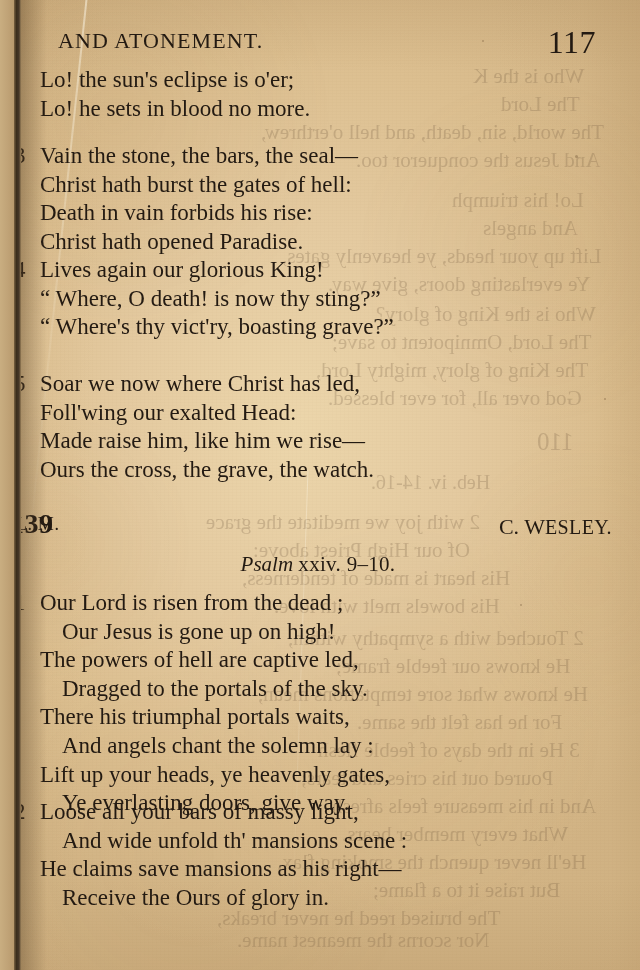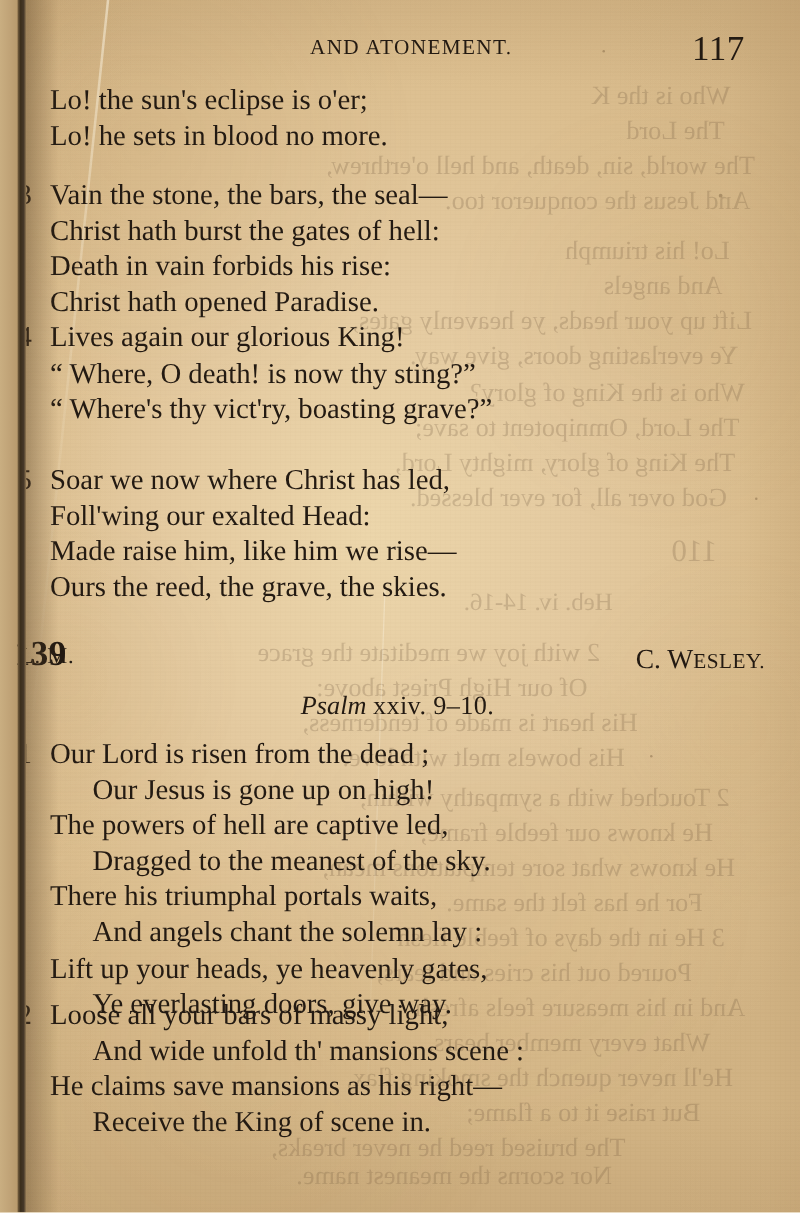--- a/index.html
+++ b/index.html
@@ -123,49 +123,48 @@
   .running-head {
     position: absolute;
     top: 28px;
     left: 40px;
     right: 40px;
     height: 26px;
   }
   .rh-title {
     position: absolute;
     left: 0; right: 0;
-    text-align: center;
-    font-size: 17px;
+    font-size: 22px;
     letter-spacing: 1.1px;
     font-variant: small-caps;
     text-transform: uppercase;
     padding-left: 18px;
   }
   .rh-folio {
     position: absolute;
     right: 4px;
     top: -4px;
-    font-size: 28px;
+    font-size: 32px;
     letter-spacing: .5px;
   }
 
   .stanza {
     position: absolute;
     left: 14px;
     right: 30px;
   }
   .line {
     display: block;
     font-size: 23px;
     line-height: 28.6px;
     white-space: pre;
     padding-left: 26px;
     text-indent: 0;
   }
-  .line.indent { padding-left: 60px; }
+  .line.indent { padding-left: 48px; }
   .line.num { padding-left: 0; }
   .line .vnum {
     display: inline-block;
     width: 26px;
     text-align: left;
   }
 
   
   .hymn-head {
     position: absolute;
@@ -191,21 +190,21 @@
     padding-left: 6px;
   }
   .hymn-author {
     position: absolute;
     right: 0;
     top: 6px;
     font-size: 22px;
     white-space: pre;
   }
   .hymn-author .sc {
-    font-size: 17px;
+    font-size: 20px;
     letter-spacing: .4px;
   }
   .scripture {
     position: absolute;
     left: 14px; right: 28px;
     text-align: center;
     font-size: 21px;
     padding-left: 10px;
   }
   .scripture .bk { font-style: italic; }
@@ -288,49 +287,49 @@
     <div class="stanza" style="top:256px;">
       <span class="line num"><span class="vnum">4</span><span>Lives again our glorious King!</span></span>
       <span class="line">“ Where, O death! is now thy sting?”</span>
       <span class="line">“ Where's thy vict'ry, boasting grave?”</span>
     </div>
 
     <div class="stanza" style="top:370px;">
       <span class="line num"><span class="vnum">5</span><span>Soar we now where Christ has led,</span></span>
       <span class="line">Foll'wing our exalted Head:</span>
       <span class="line">Made raise him, like him we rise—</span>
-      <span class="line">Ours the reed, the grave, the skies.</span>
+      <span class="line">Ours the cross, the grave, the watch.</span>
     </div>
 
     <div class="hymn-head" style="top:508px;">
       <div class="hymn-no">139</div>
       <div class="hymn-meter">L. M.</div>
       <div class="hymn-author"><span>C. W</span><span class="sc">ESLEY.</span></div>
     </div>
 
     <div class="scripture" style="top:552px;">
       <span class="bk">Psalm</span><span>&nbsp;</span><span class="ref">xxiv. 9–10.</span>
     </div>
 
     <div class="stanza" style="top:589px;">
       <span class="line num"><span class="vnum">1</span><span>Our Lord is risen from the dead ;</span></span>
       <span class="line indent">Our Jesus is gone up on high!</span>
       <span class="line">The powers of hell are captive led,</span>
-      <span class="line indent">Dragged to the meanest of the sky.</span>
+      <span class="line indent">Dragged to the portals of the sky.</span>
       <span class="line">There his triumphal portals waits,</span>
       <span class="line indent">And angels chant the solemn lay :</span>
       <span class="line">Lift up your heads, ye heavenly gates,</span>
       <span class="line indent">Ye everlasting doors, give way.</span>
     </div>
 
     <div class="stanza" style="top:798px;">
       <span class="line num"><span class="vnum">2</span><span>Loose all your bars of massy light,</span></span>
       <span class="line indent">And wide unfold th' mansions scene :</span>
       <span class="line">He claims save mansions as his right—</span>
-      <span class="line indent">Receive the King of scene in.</span>
+      <span class="line indent">Receive the Ours of glory in.</span>
     </div>
 
   </div>
 
   <div class="gutter-outer"></div>
   <div class="gutter-dark"></div>
   <div class="gutter-shadow"></div>
 
 </div>
 

